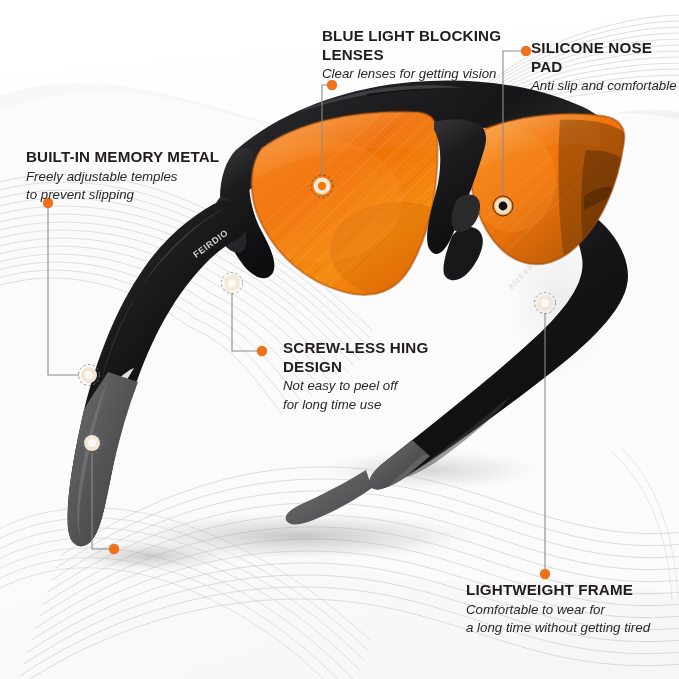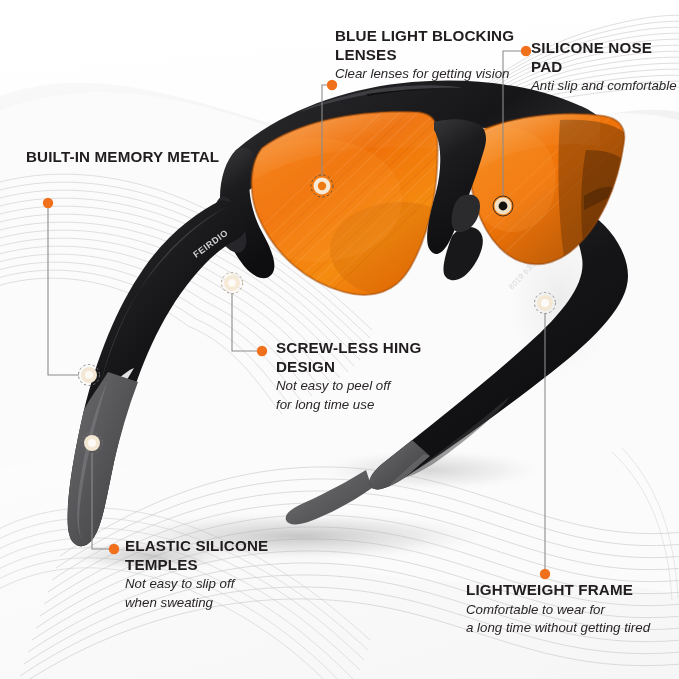--- a/index.html
+++ b/index.html
@@ -42,24 +42,24 @@
     font-size: 13.3px;
     font-style: italic;
     font-weight: 400;
     line-height: 18.5px;
     white-space: pre-line;
     color: #2a2627;
     margin-top: 1px;
   }
 
   
-  #c-blue   { left: 322px; top: 27px;  width: 210px; margin-left: 13px; }
+  #c-blue   { left: 322px; top: 27px;  width: 210px; }
   #c-nose   { left: 531px; top: 39px;  width: 152px; }
   #c-memory { left: 26px;  top: 148px; width: 230px; }
-  #c-screw  { left: 276px; top: 339px; width: 180px; }
+  #c-screw  { left: 283px; top: 339px; width: 180px; }
   #c-elastic{ left: 125px; top: 537px; width: 185px; }
   #c-light  { left: 466px; top: 581px; width: 215px; }
 </style>
 </head>
 <body>
 
 <div id="stage">
 
   <div class="layer">
     <svg width="679" height="679" viewBox="0 0 679 679" xmlns="http://www.w3.org/2000/svg">
@@ -430,35 +430,31 @@
     <div class="sub">Clear lenses for getting vision</div>
   </div>
 
   <div class="callout" id="c-nose">
     <div class="title">SILICONE NOSE PAD</div>
     <div class="sub">Anti slip and comfortable</div>
   </div>
 
   <div class="callout" id="c-memory">
     <div class="title">BUILT-IN MEMORY METAL</div>
+    <div class="sub">Freely adjustable temples
+to prevent slipping</div>
   </div>
 
   <div class="callout" id="c-screw">
     <div class="title">SCREW-LESS HING
 DESIGN</div>
     <div class="sub">Not easy to peel off
 for long time use</div>
   </div>
 
-  <div class="callout" id="c-elastic">
-    <div class="title">ELASTIC SILICONE
-TEMPLES</div>
-    <div class="sub">Not easy to slip off
-when sweating</div>
-  </div>
 
   <div class="callout" id="c-light">
     <div class="title">LIGHTWEIGHT FRAME</div>
     <div class="sub">Comfortable to wear for
 a long time without getting tired</div>
   </div>
 
 </div>
 
 </body></html>

